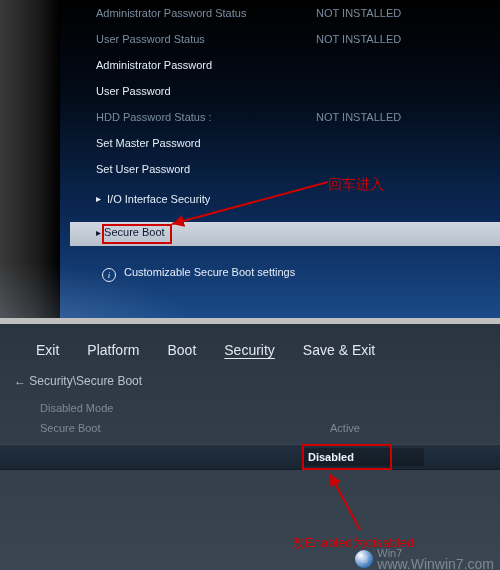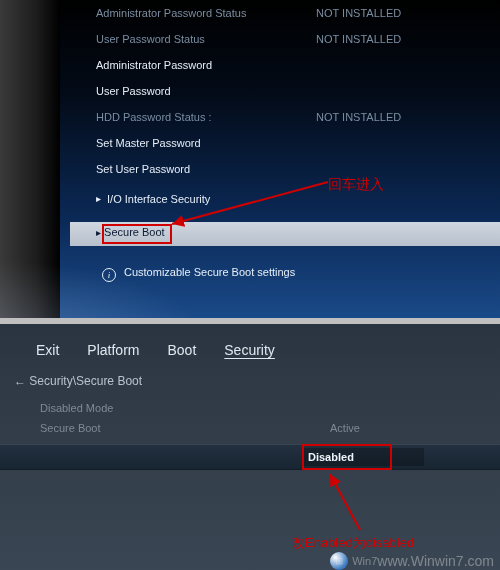--- a/index.html
+++ b/index.html
@@ -166,20 +166,21 @@
   <div class="info-icon">i</div>
   <div class="info-text">Customizable Secure Boot settings</div>
 </div>
 
 <div class="panel-bottom">
   <div class="tabs">
     <div class="tab">Exit</div>
     <div class="tab">Platform</div>
     <div class="tab">Boot</div>
     <div class="tab active">Security</div>
+    <div class="tab">Save &amp; Exit</div>
   </div>
 
   <div class="breadcrumb">
     <span>←</span>
     <span>Security\Secure Boot</span>
   </div>
 
   <div class="sub-row r1">
     <span>Disabled Mode</span>
   </div>
@@ -202,18 +203,18 @@
         </marker>
       </defs>
     <line x1="60" y1="62" x2="30" y2="6" stroke="#d00000" stroke-width="2" marker-end="url(#ah2)"></line>
   </svg>
   <div class="anno-bot-text">改Enabled为disabled</div>
 
   <div class="watermark">
     <div class="win-orb">
         <span class="win-flag">⊞</span>
       </div>
-    <div style="display:flex;flex-direction:row;line-height:11px">
+    <div style="display:flex;flex-direction:column;line-height:11px">
       <span>Win7</span>
       <span style="font-size:14px">www.Winwin7.com</span>
     </div>
   </div>
 </div>
 
 </body></html>

